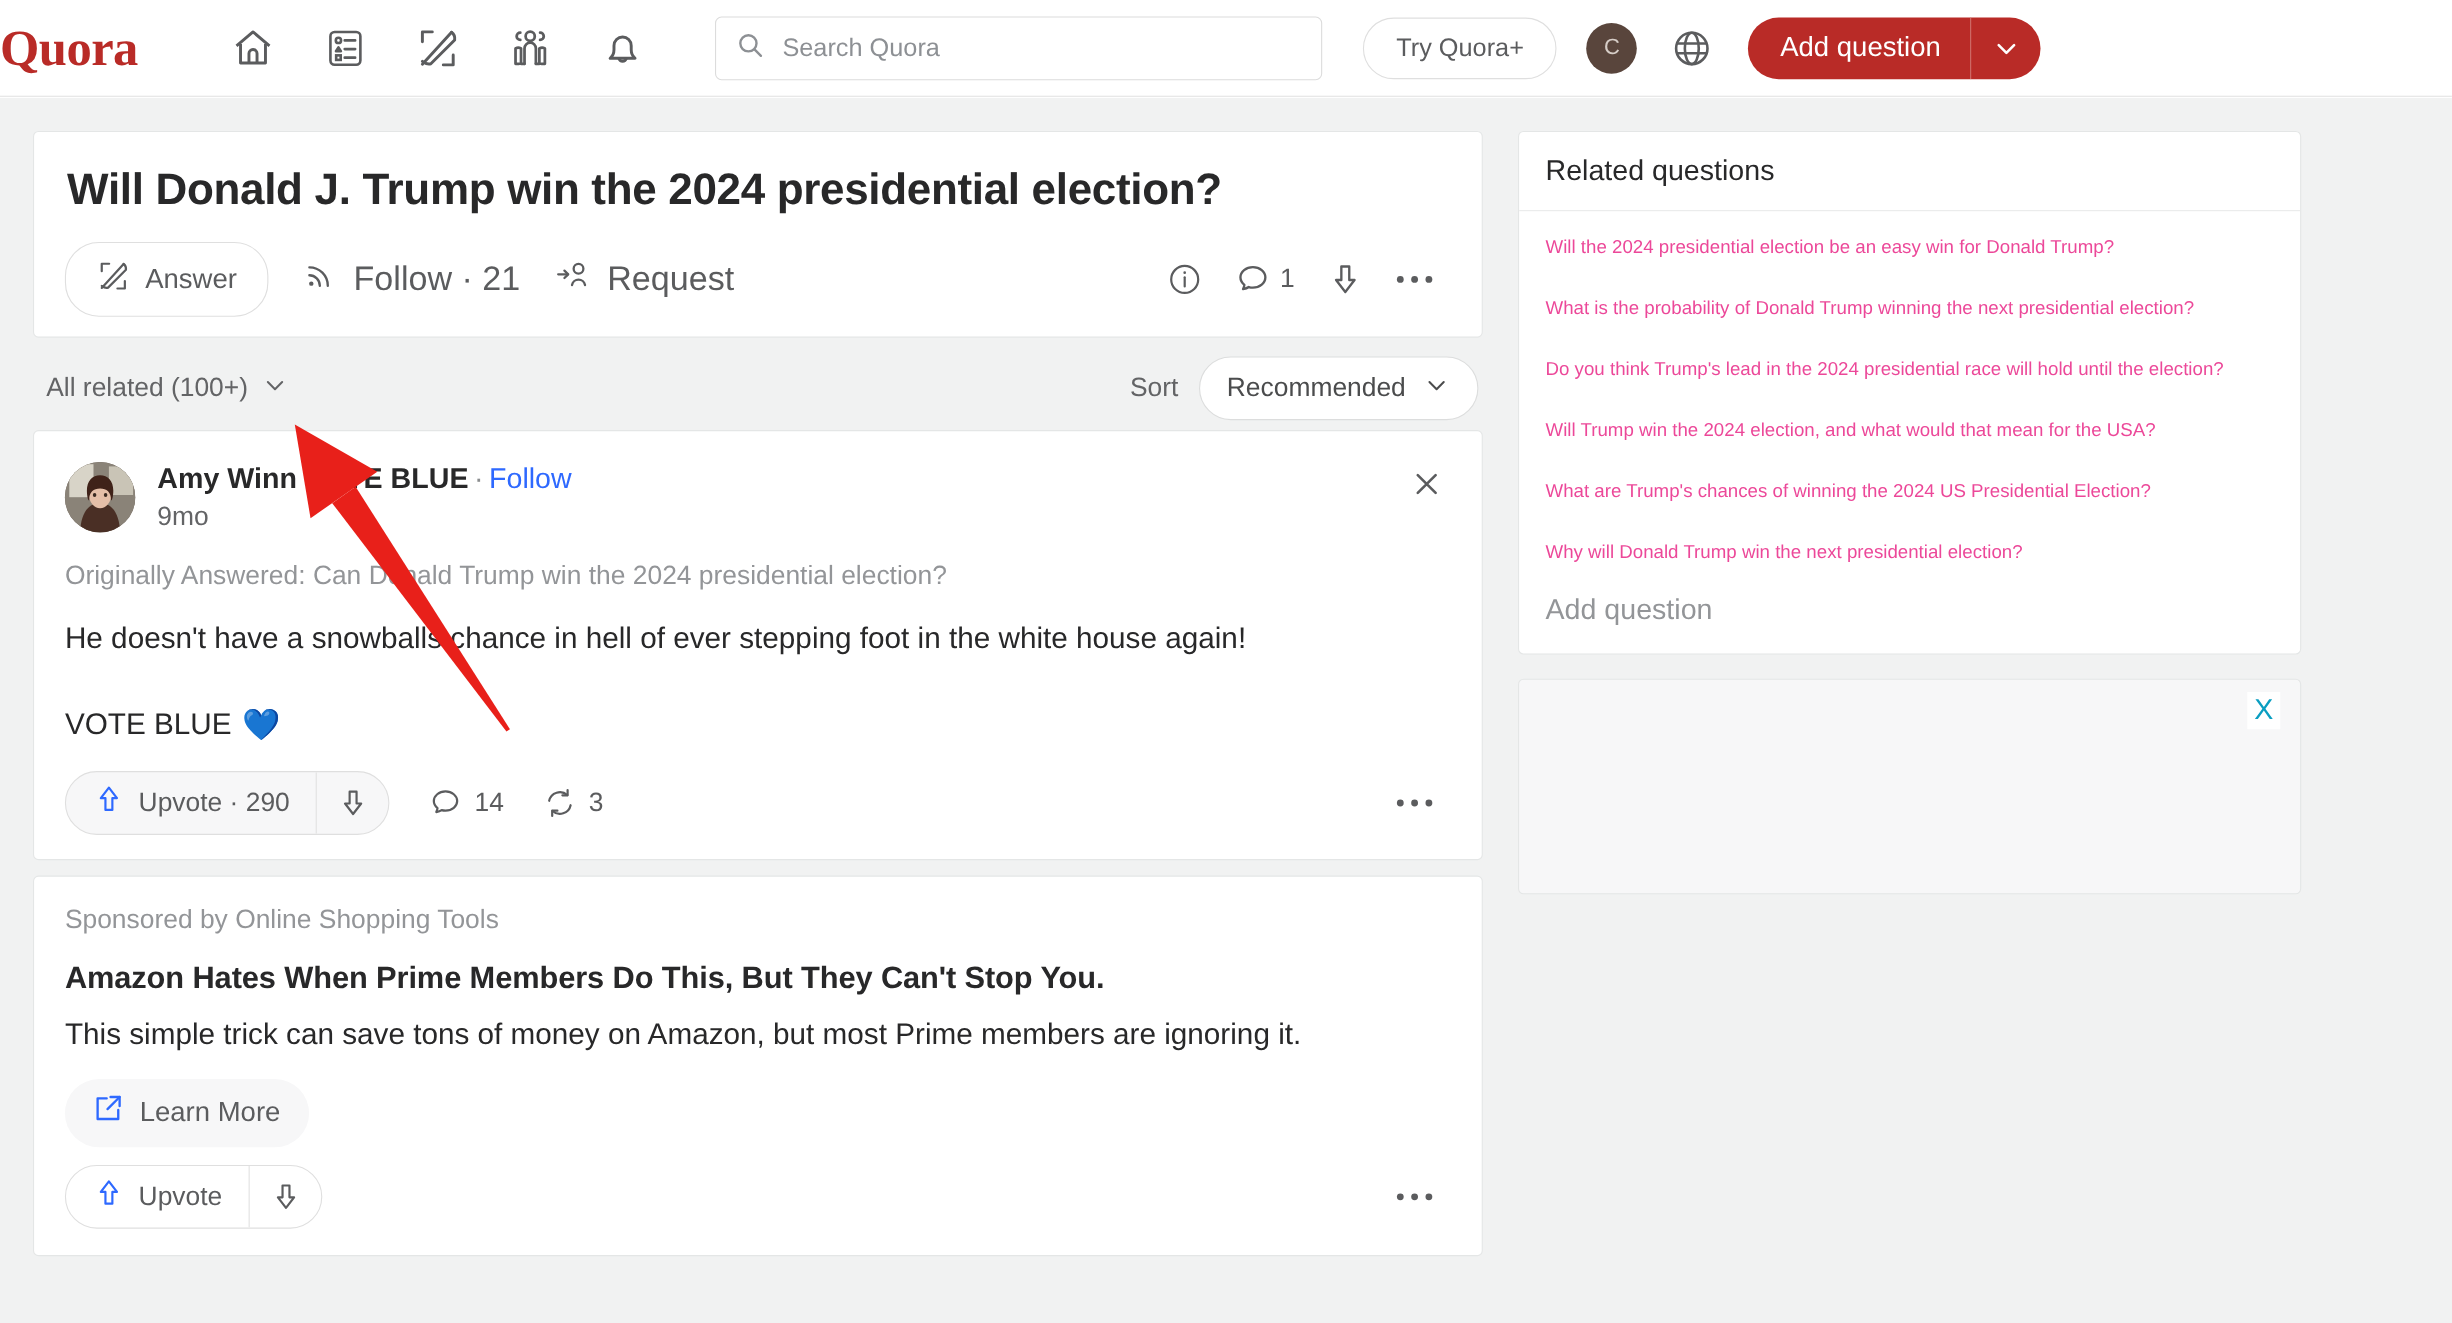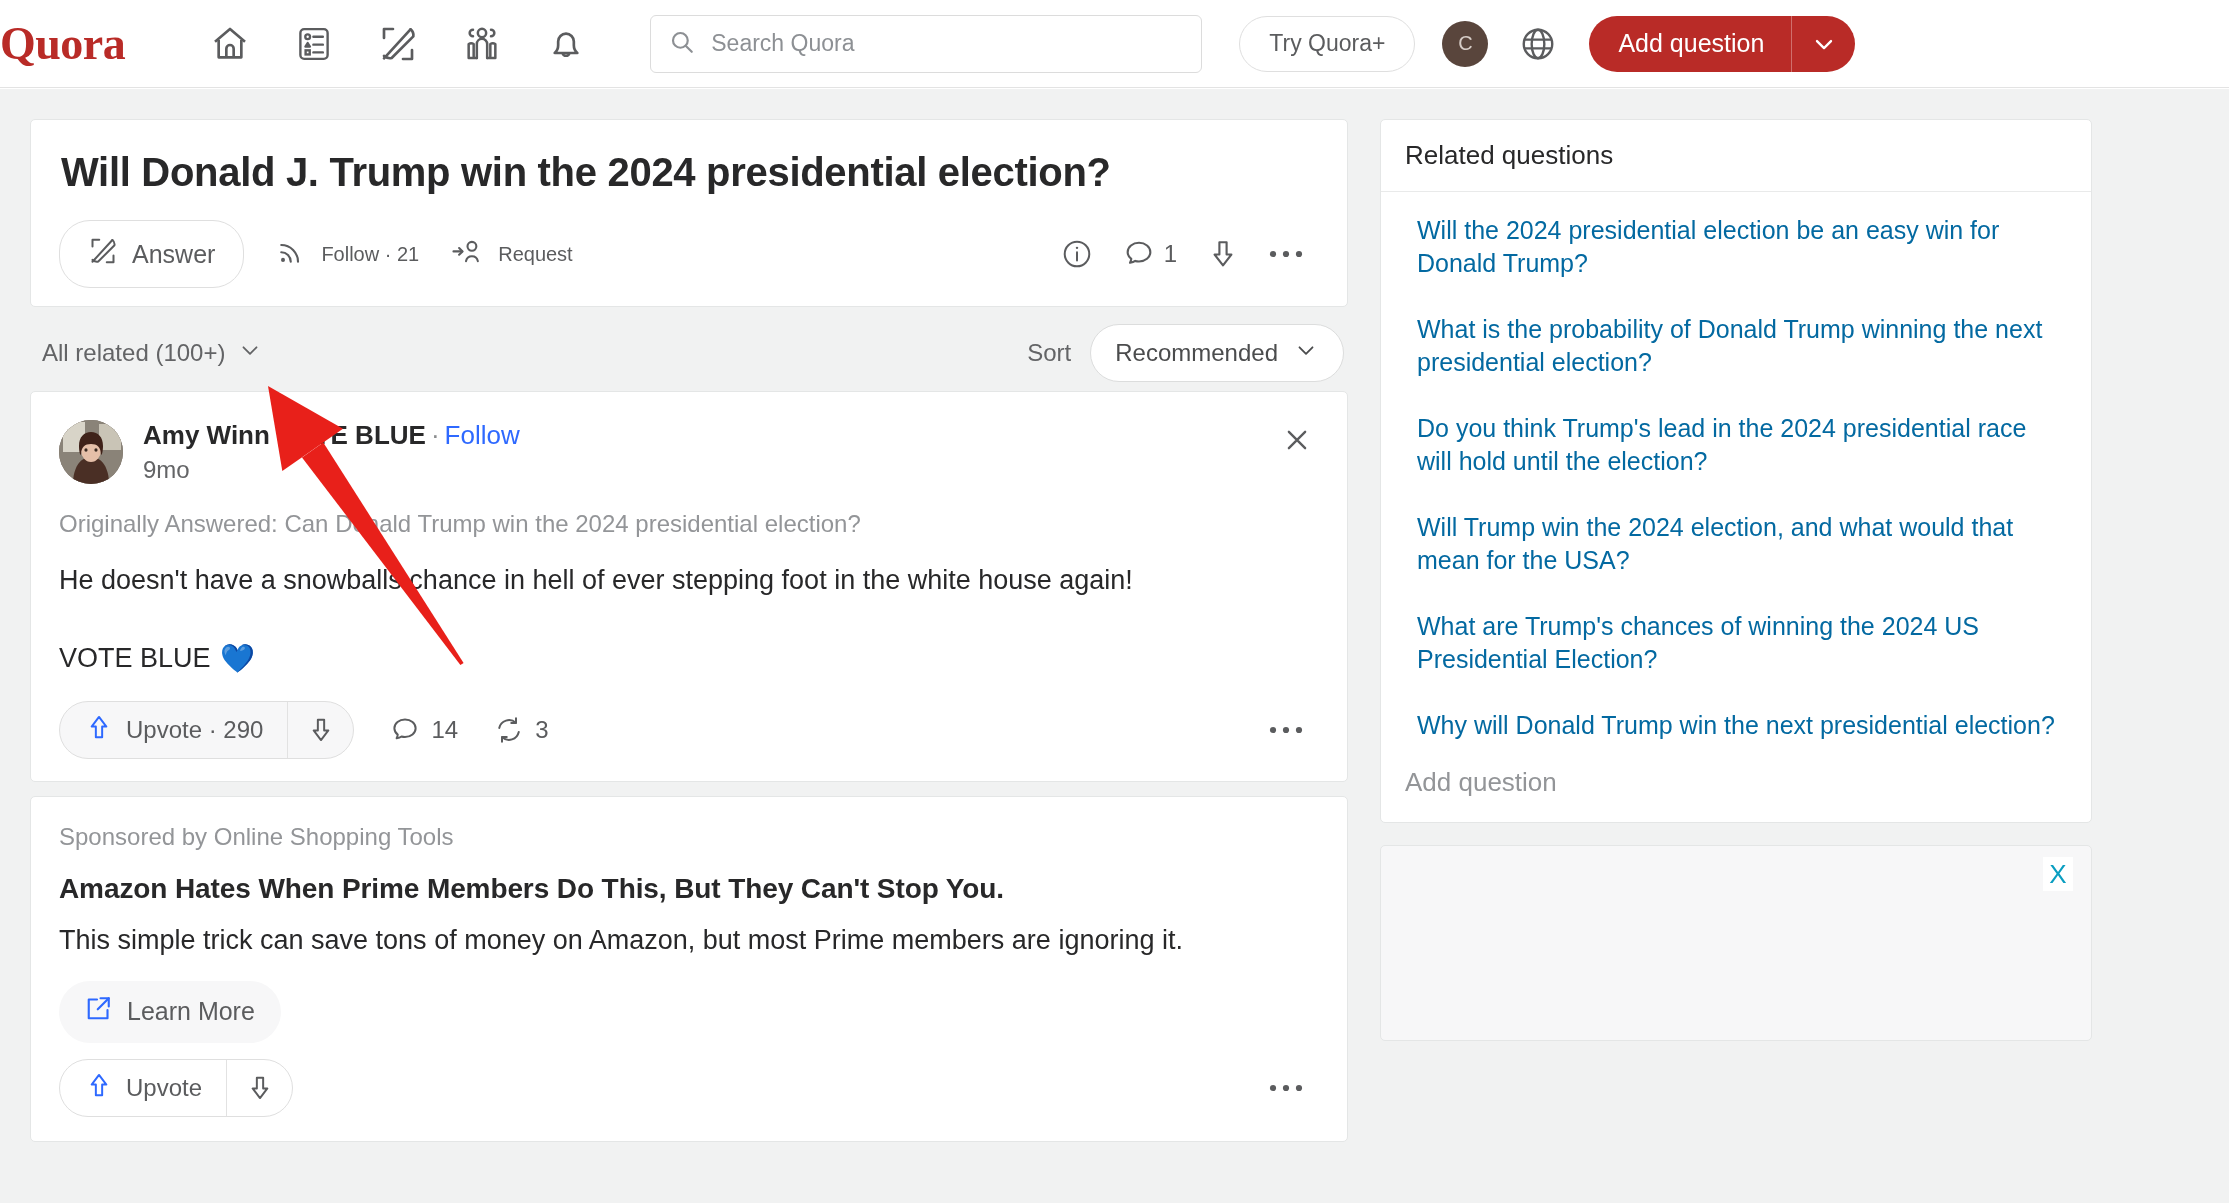--- a/index.html
+++ b/index.html
@@ -137,21 +137,21 @@
   #answer-btn {
     display: flex; align-items: center; gap: 14px;
     height: 68px; padding: 0 28px;
     border: 1px solid #dfdfdf; border-radius: 31px;
     font-size: 25px; color: #5b5c5e;
     cursor: pointer;
   }
   .qa-item {
     display: flex; align-items: center; gap: 15px;
     margin-left: 32px;
-    font-size: 20px; color: #5b5c5e;
+    font-size: 31px; color: #5b5c5e;
     cursor: pointer;
   }
   #question-actions-right {
     margin-left: auto; display: flex; align-items: center; gap: 30px;
     padding-right: 16px;
   }
   .qa-right-item {
     display: flex; align-items: center; gap: 9px;
     font-size: 24px; color: #5b5c5e; cursor: pointer;
   }
@@ -263,22 +263,22 @@
   
   #related-card { overflow: hidden; }
   #related-header {
     height: 72px; display: flex; align-items: center;
     padding: 0 24px;
     border-bottom: 1px solid #e9eaea;
     font-size: 26px; color: #282829;
   }
   #related-list { padding: 22px 24px 18px 24px; }
   .related-q {
-    font-size: 25px; color: #0369a1; line-height: 1.32;
-    margin-bottom: 33px; cursor: pointer; margin-left: 12px;
+    font-size: 17px; color: #ec4899; line-height: 1.32;
+    margin-bottom: 33px; cursor: pointer;
   }
   #add-question-side {
     font-size: 26px; color: #939598; cursor: pointer;
     margin-top: -8px; margin-bottom: 6px;
   }
   #side-ad {
     margin-top: 22px; height: 196px;
     background: #f7f7f8;
     border: 1px solid #e4e6e6; border-radius: 5px;
     position: relative;

